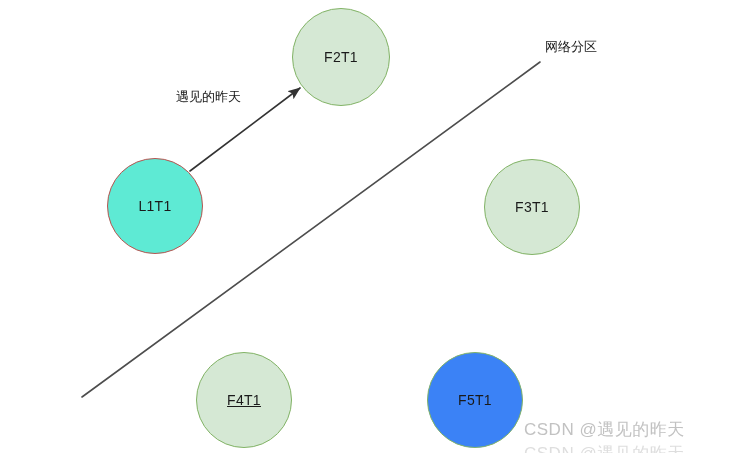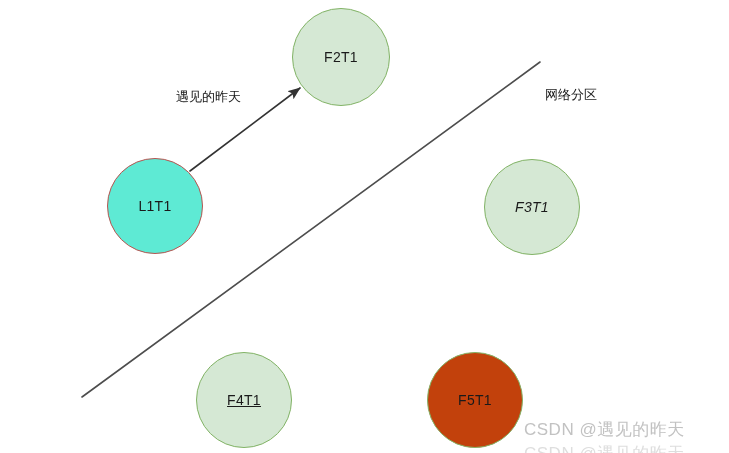--- a/index.html
+++ b/index.html
@@ -91,36 +91,36 @@
   <div class="node node-green" style="left: 292px; top: 8px; width: 98px; height: 98px; background: rgb(213, 232, 212); border-color: rgb(130, 179, 102);">
     <span class="node-id">F2</span>
     <span class="node-term">T1</span>
   </div>
 
   <div class="node node-red" style="left: 107px; top: 158px; width: 96px; height: 96px; background: #5eead4; border-color: rgb(184, 84, 80);">
     <span class="node-id">L1</span>
     <span class="node-term">T1</span>
   </div>
 
-  <div class="node node-green" style="left: 484px; top: 159px; width: 96px; height: 96px; background: rgb(213, 232, 212); border-color: rgb(130, 179, 102); font-style: italic;">
+  <div class="node node-green" style="left: 484px; top: 159px; width: 96px; height: 96px; background: rgb(213, 232, 212); border-color: rgb(130, 179, 102);">
     <span class="node-id">F3</span>
     <span class="node-term">T1</span>
   </div>
 
   <div class="node node-green" style="left: 196px; top: 352px; width: 96px; height: 96px; background: rgb(213, 232, 212); border-color: rgb(130, 179, 102); text-decoration: underline;">
     <span class="node-id">F4</span>
     <span class="node-term">T1</span>
   </div>
 
-  <div class="node node-green" style="left: 427px; top: 352px; width: 96px; height: 96px; background: #c2410c; border-color: rgb(130, 179, 102);">
+  <div class="node node-green" style="left: 427px; top: 352px; width: 96px; height: 96px; background: #3b82f6; border-color: rgb(130, 179, 102);">
     <span class="node-id">F5</span>
     <span class="node-term">T1</span>
   </div>
 
   <div class="diagram-label" style="left:176px; top:88px;">遇见的昨天</div>
 
-  <div class="diagram-label" style="left:545px; top:38px;margin-top:48px;">网络分区</div>
+  <div class="diagram-label" style="left:545px; top:38px;">网络分区</div>
 
   <div class="watermark" style="left: 524px; top: 418px; color: rgb(194, 194, 194);">CSDN @遇见的昨天</div>
 
   <div class="watermark-secondary" style="left: 524px; top: 442px; color: rgb(222, 222, 222);">CSDN @遇见的昨天</div>
 
 </div>
 
 </body></html>

